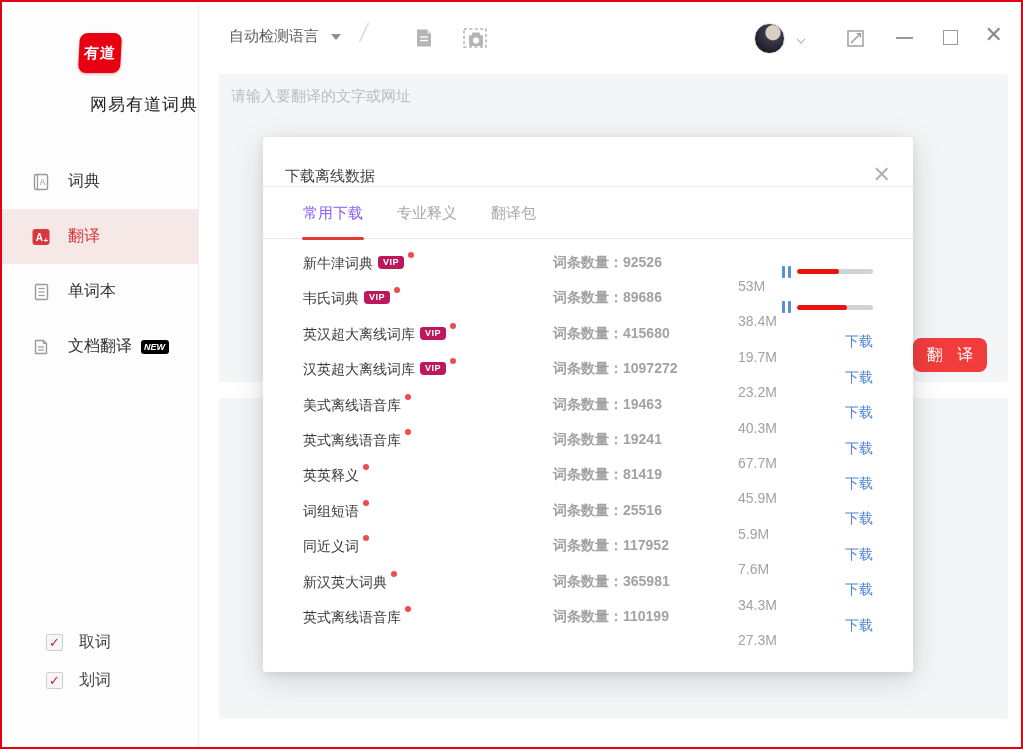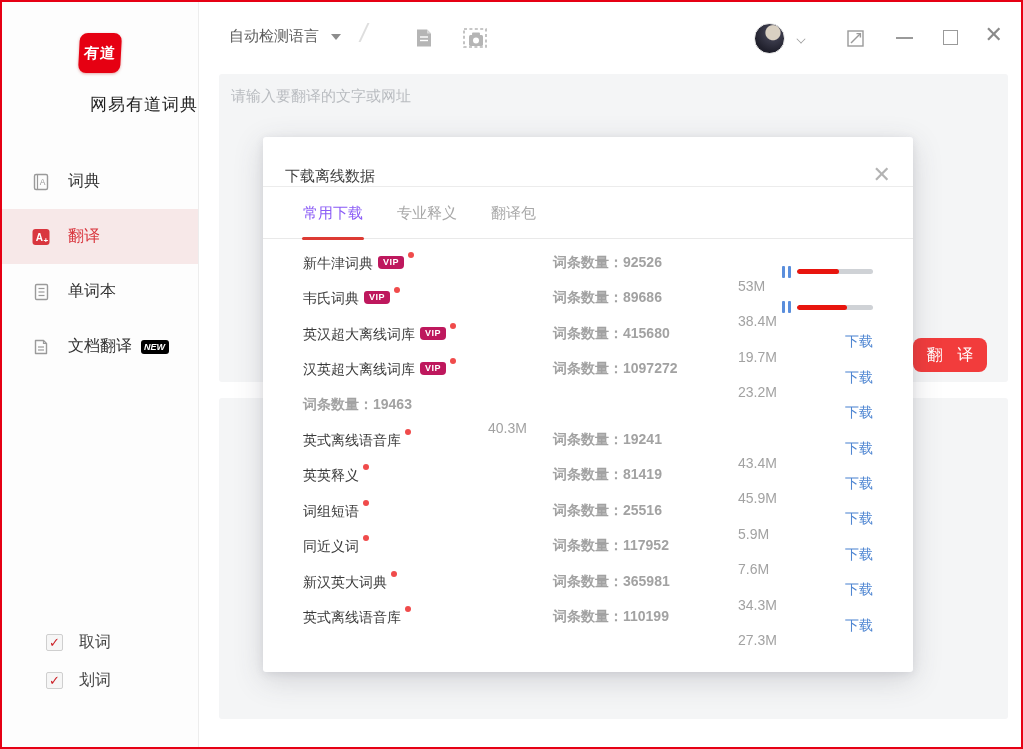--- a/index.html
+++ b/index.html
@@ -274,34 +274,38 @@
         <span class="dot"></span>
       </div>
       <div class="c-count"><span>词条数量：</span><span>1097272</span></div>
       <div class="c-size">23.2M</div>
       <div class="c-action">
           <a class="dl">下载</a>
         </div>
     </div>
 
     <div class="row">
+      <div class="c-name">
+        <span class="nm">美式离线语音库</span>
+        <span class="dot"></span>
+      </div>
       <div class="c-count"><span>词条数量：</span><span>19463</span></div>
       <div class="c-size">40.3M</div>
       <div class="c-action">
           <a class="dl">下载</a>
         </div>
     </div>
 
     <div class="row">
       <div class="c-name">
         <span class="nm">英式离线语音库</span>
         <span class="dot"></span>
       </div>
       <div class="c-count"><span>词条数量：</span><span>19241</span></div>
-      <div class="c-size">43.4M</div>
+      <div class="c-size">67.7M</div>
       <div class="c-action">
           <a class="dl">下载</a>
         </div>
     </div>
 
     <div class="row">
       <div class="c-name">
         <span class="nm">英英释义</span>
         <span class="dot"></span>
       </div>

